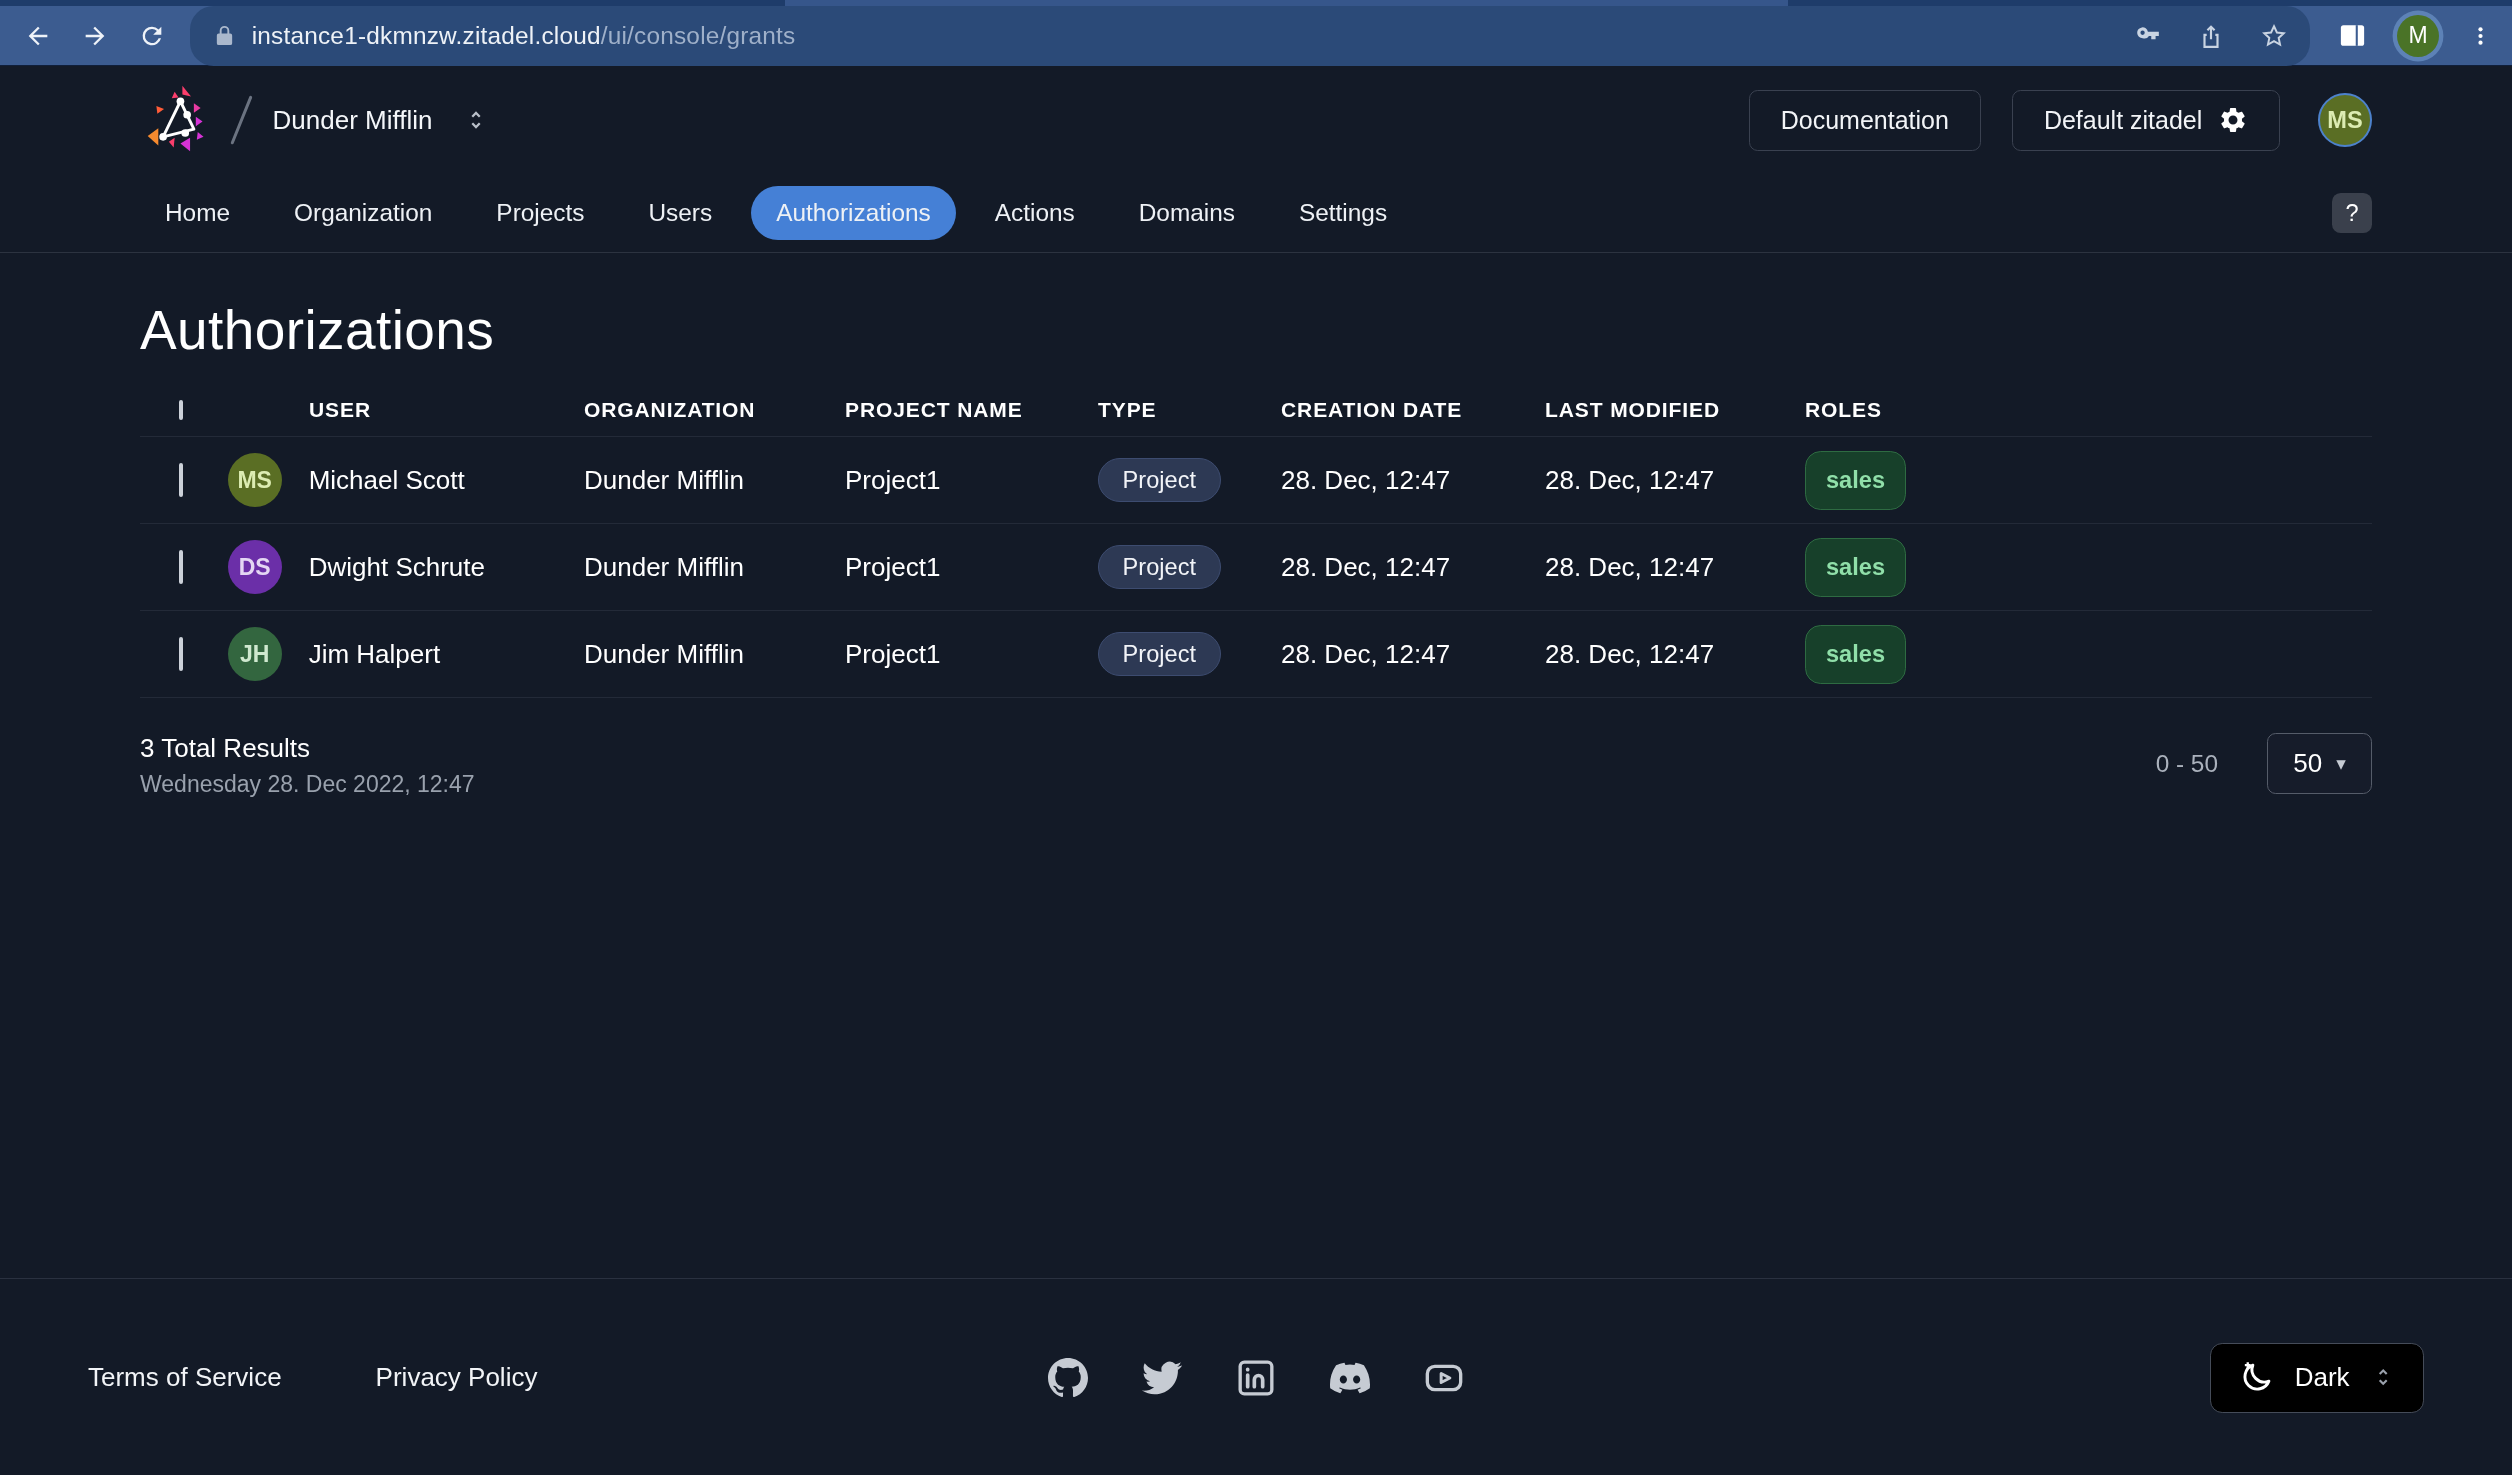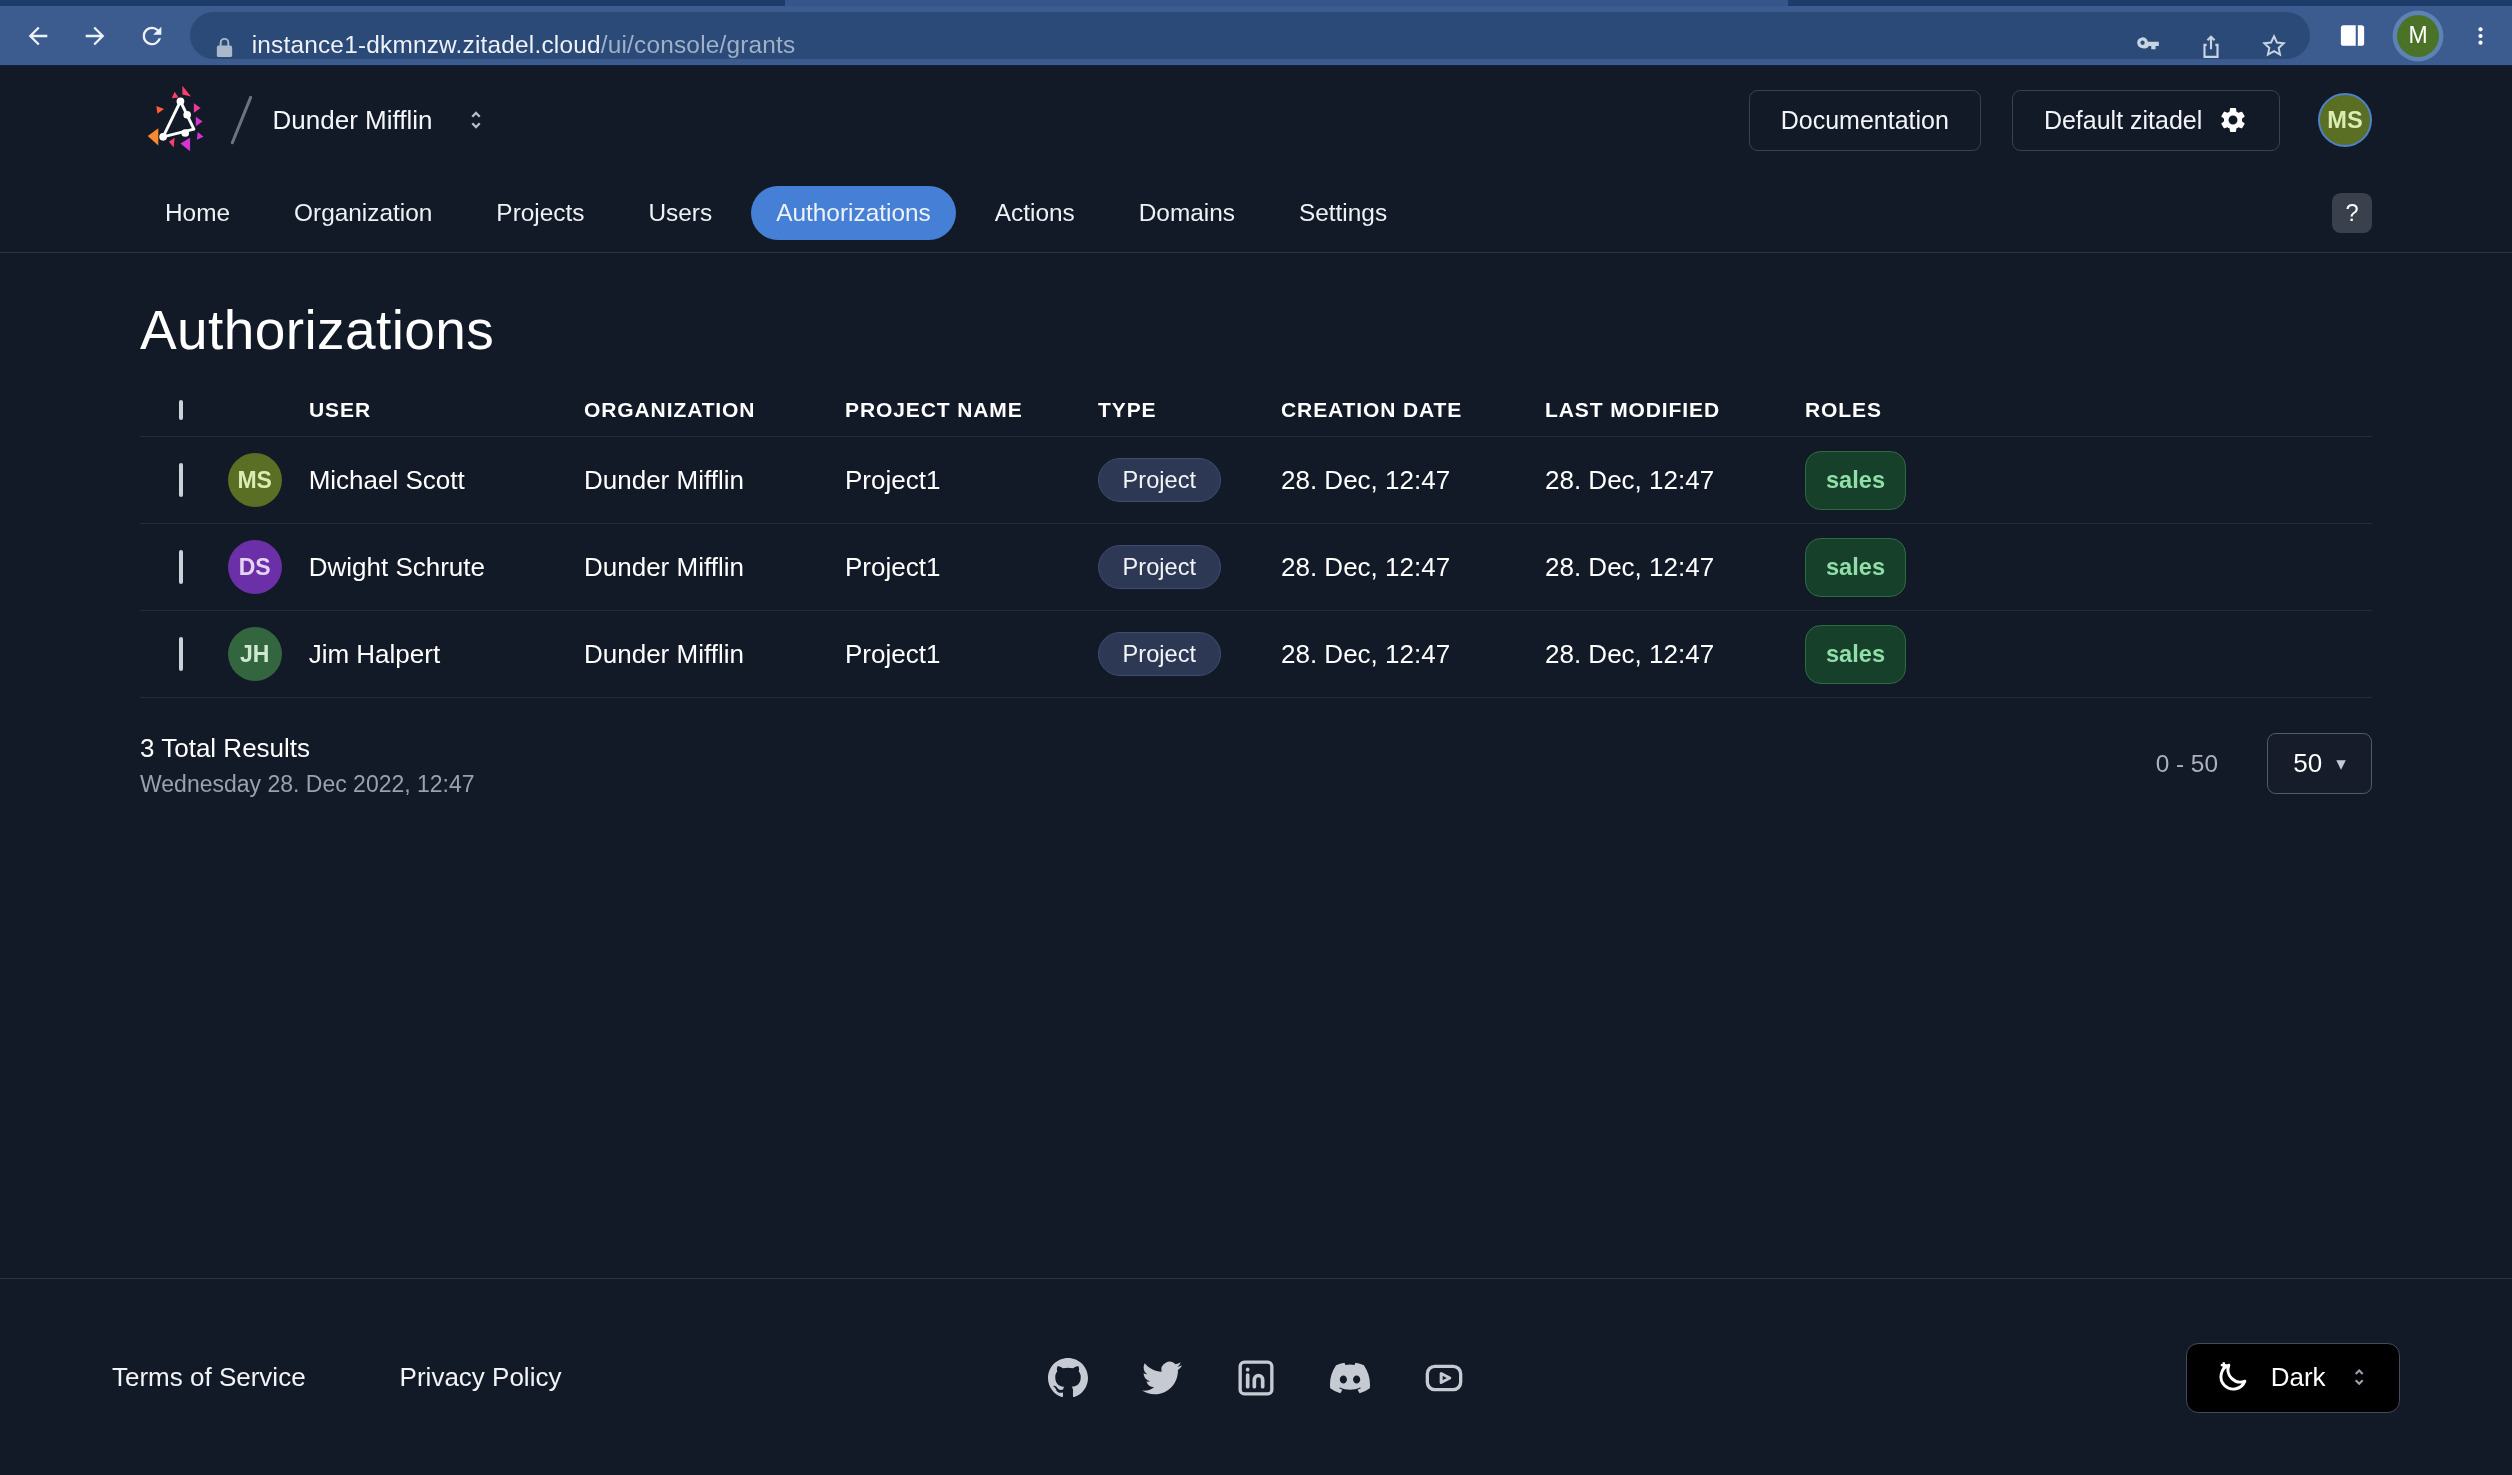--- a/index.html
+++ b/index.html
@@ -7,21 +7,21 @@
   body { font-family:"Liberation Sans", sans-serif; background:#131a27; color:#fff; position:relative; }
   svg { display:block; }
 
   
   .browser { height:66px; background:#3c5c90; position:relative; border-bottom:1.7px solid #101f3a; }
   .tabstrip { position:absolute; top:0; left:0; right:0; height:6.1px; background:#1e3c6a; }
   .tabstrip .tab-seg { position:absolute; left:785px; width:1003px; top:0; bottom:0; background:#36568b; }
   .toolbar { position:absolute; top:6.1px; left:0; right:0; bottom:0; display:flex; align-items:center; padding:0 19px; }
   .tb-btn { width:38px; height:38px; display:grid; place-items:center; color:#eef2f8; flex:0 0 auto; margin-right:19px; }
   .tb-btn svg { width:28px; height:28px; }
-  .urlbar { flex:1; height:47px; background:#2b4a78; border-radius:23.6px; display:flex; align-items:flex-end; padding:0 23px; margin-right:23px; }
+  .urlbar { flex:1; height:60px; background:#2b4a78; border-radius:23.6px; display:flex; align-items:center; padding:0 23px; margin-right:23px; }
   .urlbar .lock { width:23px; height:23px; color:#aab8cc; margin-right:15.7px; }
   .url-text { font-size:24.4px; letter-spacing:0.2px; white-space:nowrap; }
   .url-text .host { color:#eef2f7; }
   .url-text .path { color:#9fb0c9; }
   .url-icons { margin-left:auto; display:flex; align-items:center; gap:37px; color:#c9d4e2; }
   .url-icons svg { width:26px; height:26px; }
   .panel-icon { margin-right:26px; }
   .panel-icon svg { width:31px; height:31px; }
   .browser-avatar { width:42px; height:42px; border-radius:50%; background:#4a7327; color:#fff; font-size:23px; display:grid; place-items:center; box-shadow:0 0 0 4.4px #5d82b6; margin-right:28px; flex:0 0 auto; }
   .kebab { width:26px; display:grid; place-items:center; color:#fff; }
@@ -73,21 +73,21 @@
 
   .table-footer { margin-top:35px; display:flex; justify-content:space-between; align-items:flex-start; }
   .total { font-size:26px; color:#fff; }
   .timestamp { margin-top:7px; font-size:23px; color:#99a1ad; }
   .pager { display:flex; align-items:center; gap:49px; }
   .range { font-size:24.4px; color:#aab1bc; }
   .page-size { min-width:105px; height:61px; border:1.7px solid #555c69; border-radius:8.7px; display:flex; align-items:center; justify-content:center; gap:14px; font-size:26px; color:#fff; cursor:pointer; background:#161c2a; }
   .page-size .caret { color:#c6cbd3; font-size:19px; }
 
   
-  .footer { position:absolute; left:0; right:0; bottom:0; height:198px; border-top:0.9px solid #2a3140; display:flex; align-items:center; padding:0 112px; }
+  .footer { position:absolute; left:0; right:0; bottom:0; height:198px; border-top:0.9px solid #2a3140; display:flex; align-items:center; padding:0 88px; }
   .footer-links { display:flex; gap:94px; }
   .footer-link { font-size:26px; color:#f2f4f7; cursor:pointer; }
   .socials { position:absolute; left:50%; transform:translateX(-50%); display:flex; align-items:center; gap:54px; color:#c6cbd3; }
   .socials svg { width:40px; height:40px; cursor:pointer; }
   .theme-toggle { margin-left:auto; height:70px; border:1.7px solid #454c59; background:#000000; border-radius:12.2px; display:flex; align-items:center; gap:21px; padding:0 28px; cursor:pointer; }
   .theme-toggle .moon { width:35px; height:35px; color:#fff; }
   .theme-toggle .label { font-size:26px; color:#fff; }
   .theme-toggle .unfold { width:24.4px; height:24.4px; color:#9aa1ac; }
 </style>
 </head>

